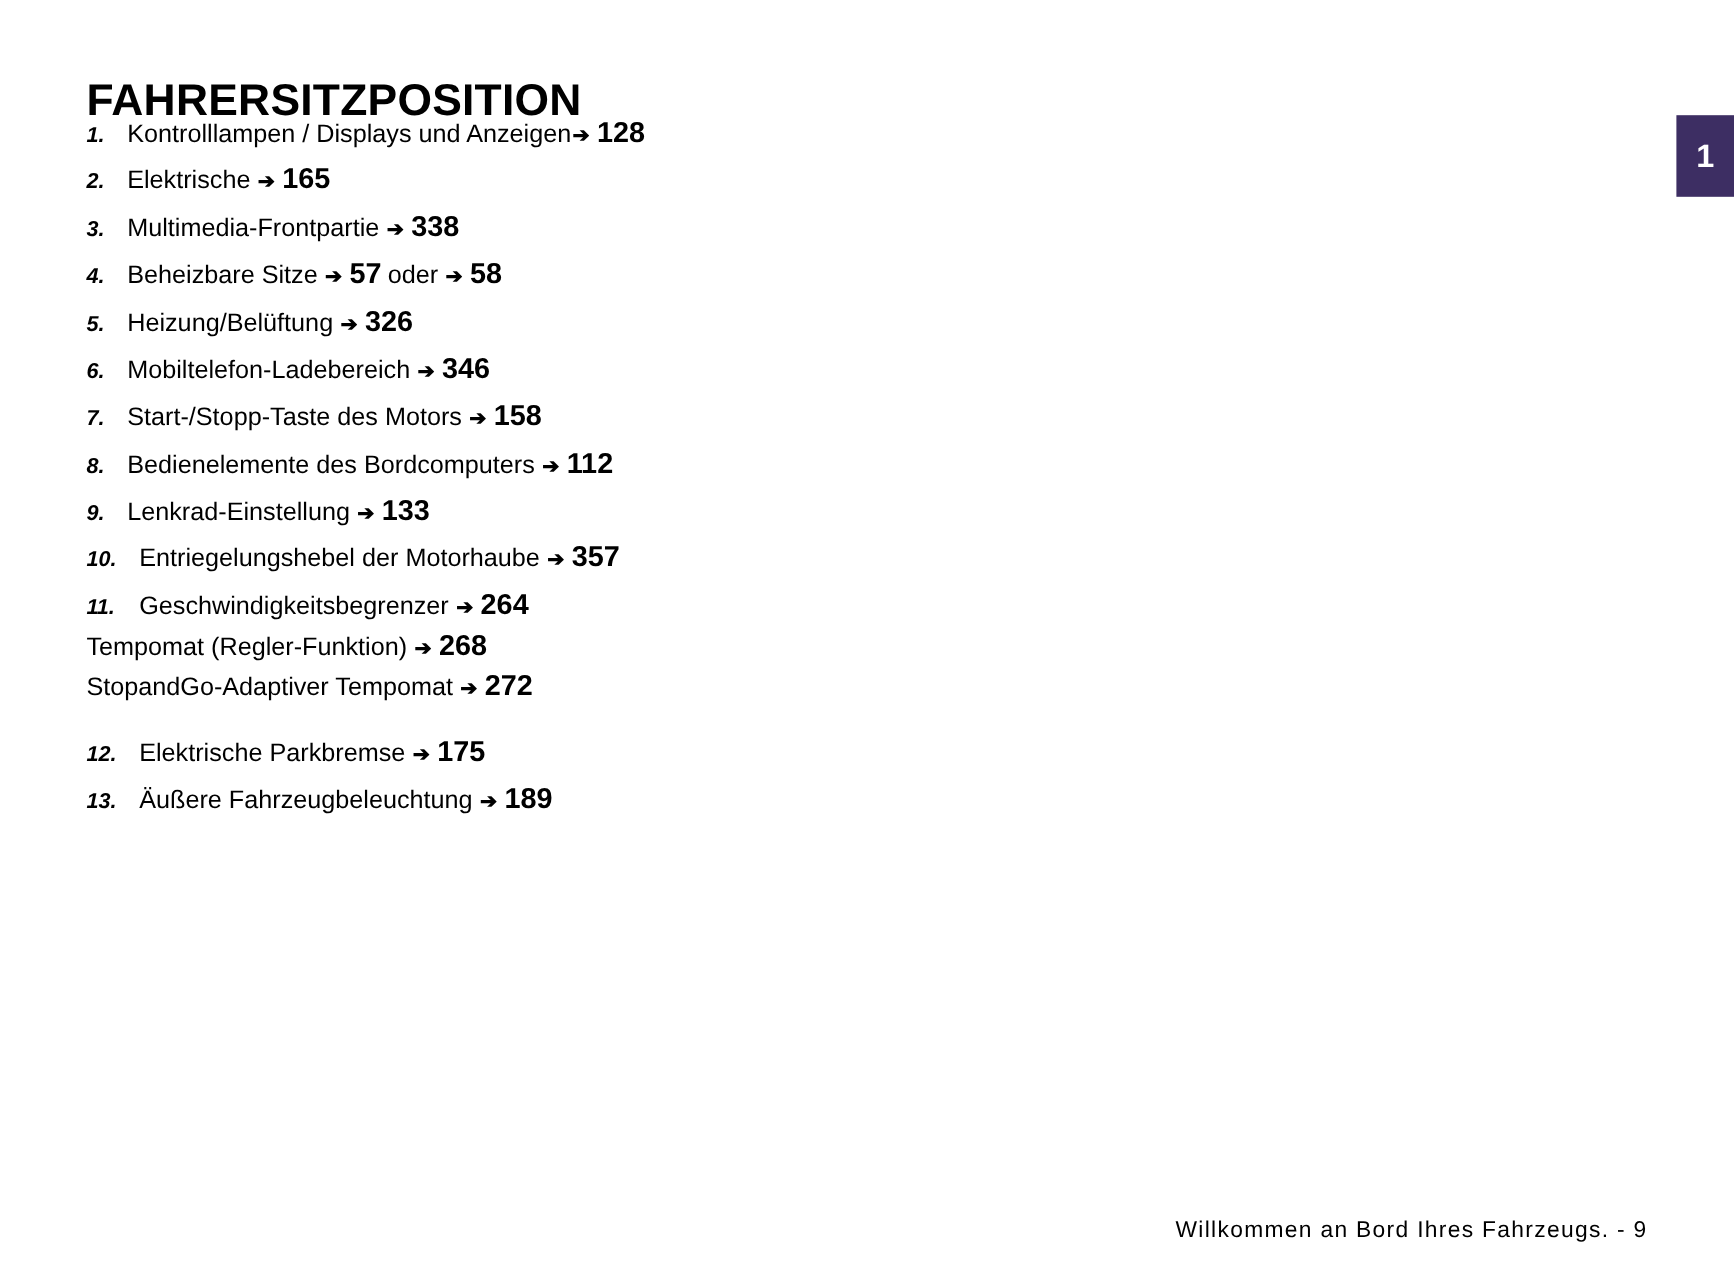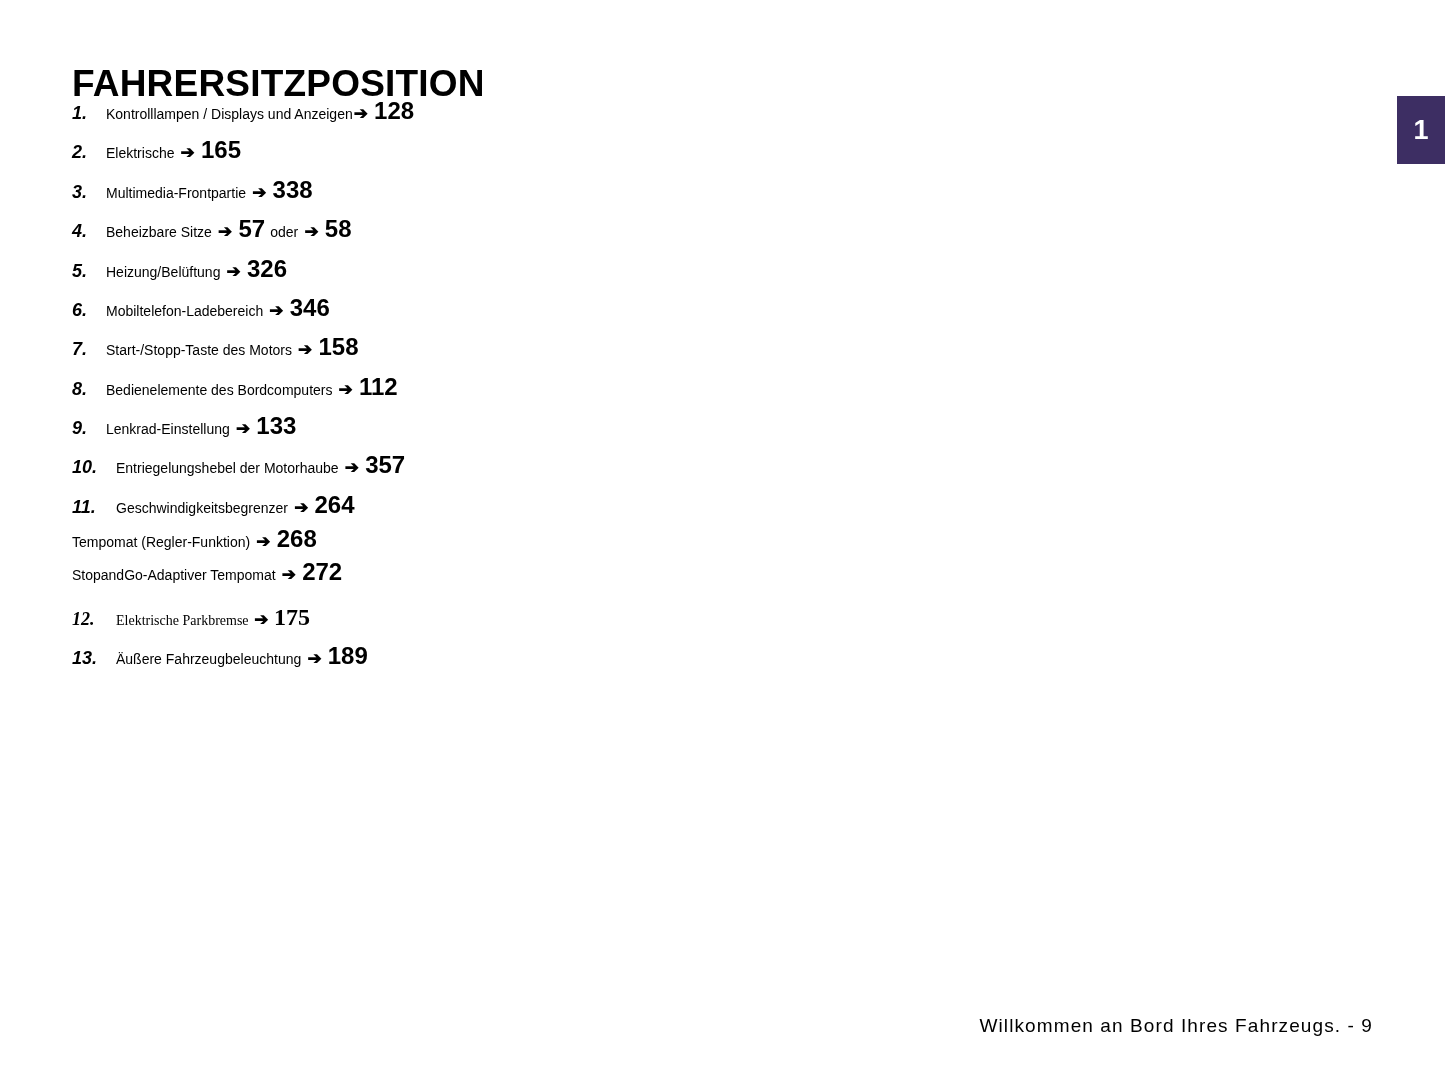--- a/index.html
+++ b/index.html
@@ -71,21 +71,21 @@
     font-size: 18px;
     display: inline-block;
     min-width: 34px;
   }
 
   .item .num.wide {
     min-width: 44px;
   }
 
   .item .label {
-    font-size: 14px;
+    font-size: 21px;
   }
 
   .arrow {
     font-weight: bold;
     font-size: 17px;
     padding: 0 1px;
   }
 
   .pg {
     font-weight: bold;
@@ -171,21 +171,21 @@
       <div class="sub-lines">
         <div class="sub-line">
           <span class="label">Tempomat (Regler-Funktion)</span> <span class="arrow">➔</span> <span class="pg">268</span>
         </div>
         <div class="sub-line">
           <span class="label">StopandGo-Adaptiver Tempomat</span> <span class="arrow">➔</span> <span class="pg">272</span>
         </div>
       </div>
     </div>
 
-    <div class="item" style="margin-top:16px;font-family:Liberation Serif, serif;">
+    <div class="item" style="margin-top:26px;">
       <span class="num wide">12.</span><span class="label">Elektrische Parkbremse</span> <span class="arrow">➔</span> <span class="pg">175</span>
     </div>
 
     <div class="item">
       <span class="num wide">13.</span><span class="label">Äußere Fahrzeugbeleuchtung</span> <span class="arrow">➔</span> <span class="pg">189</span>
     </div>
 
   </div>
 
   <div class="footer">Willkommen an Bord Ihres Fahrzeugs. - 9</div>

